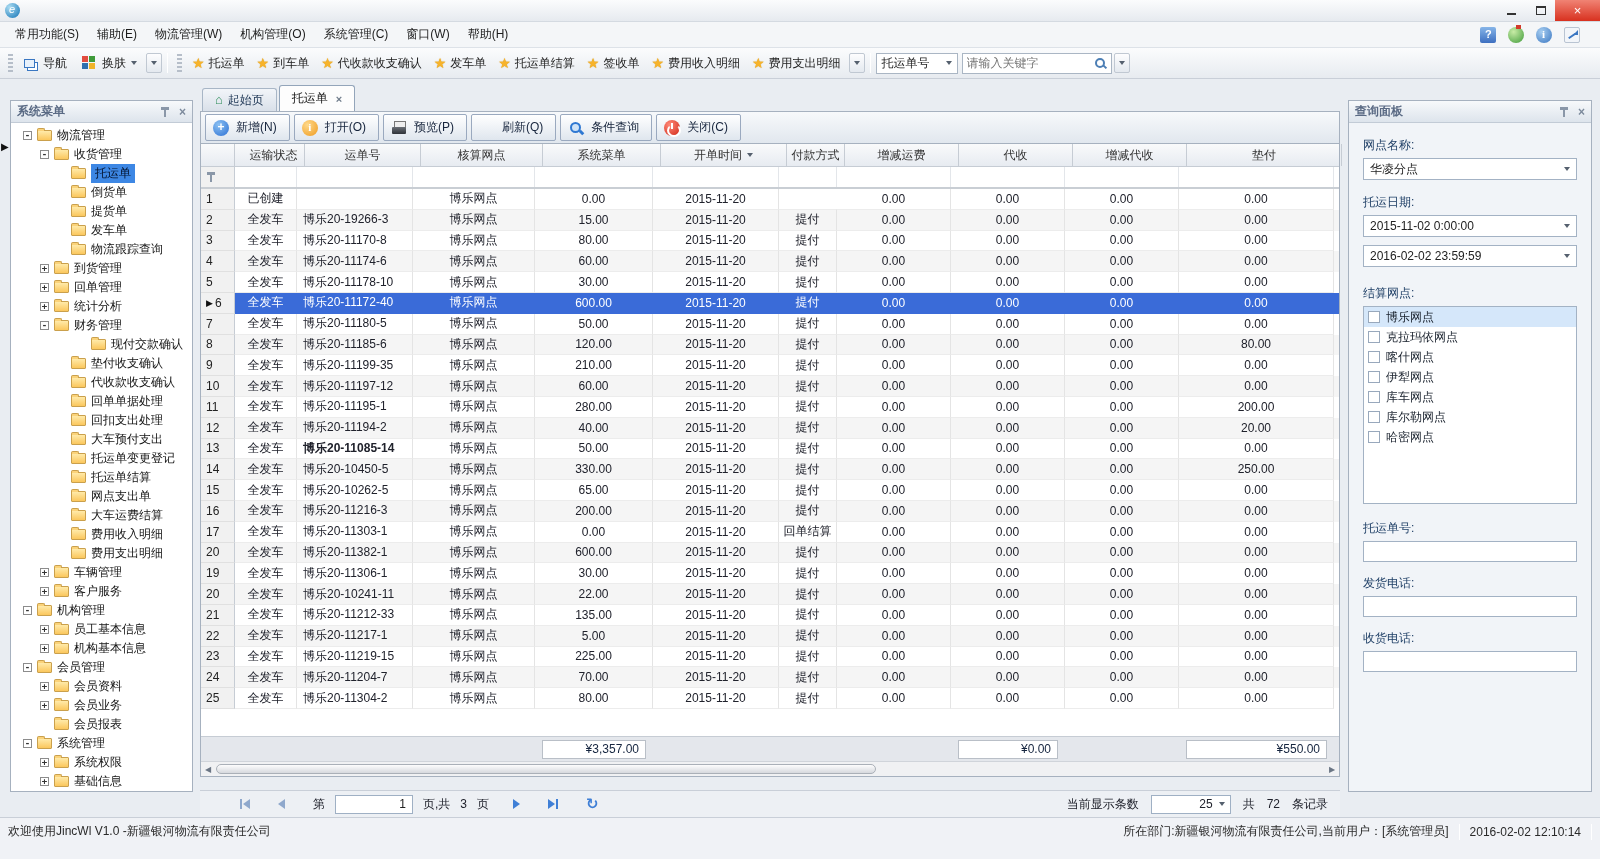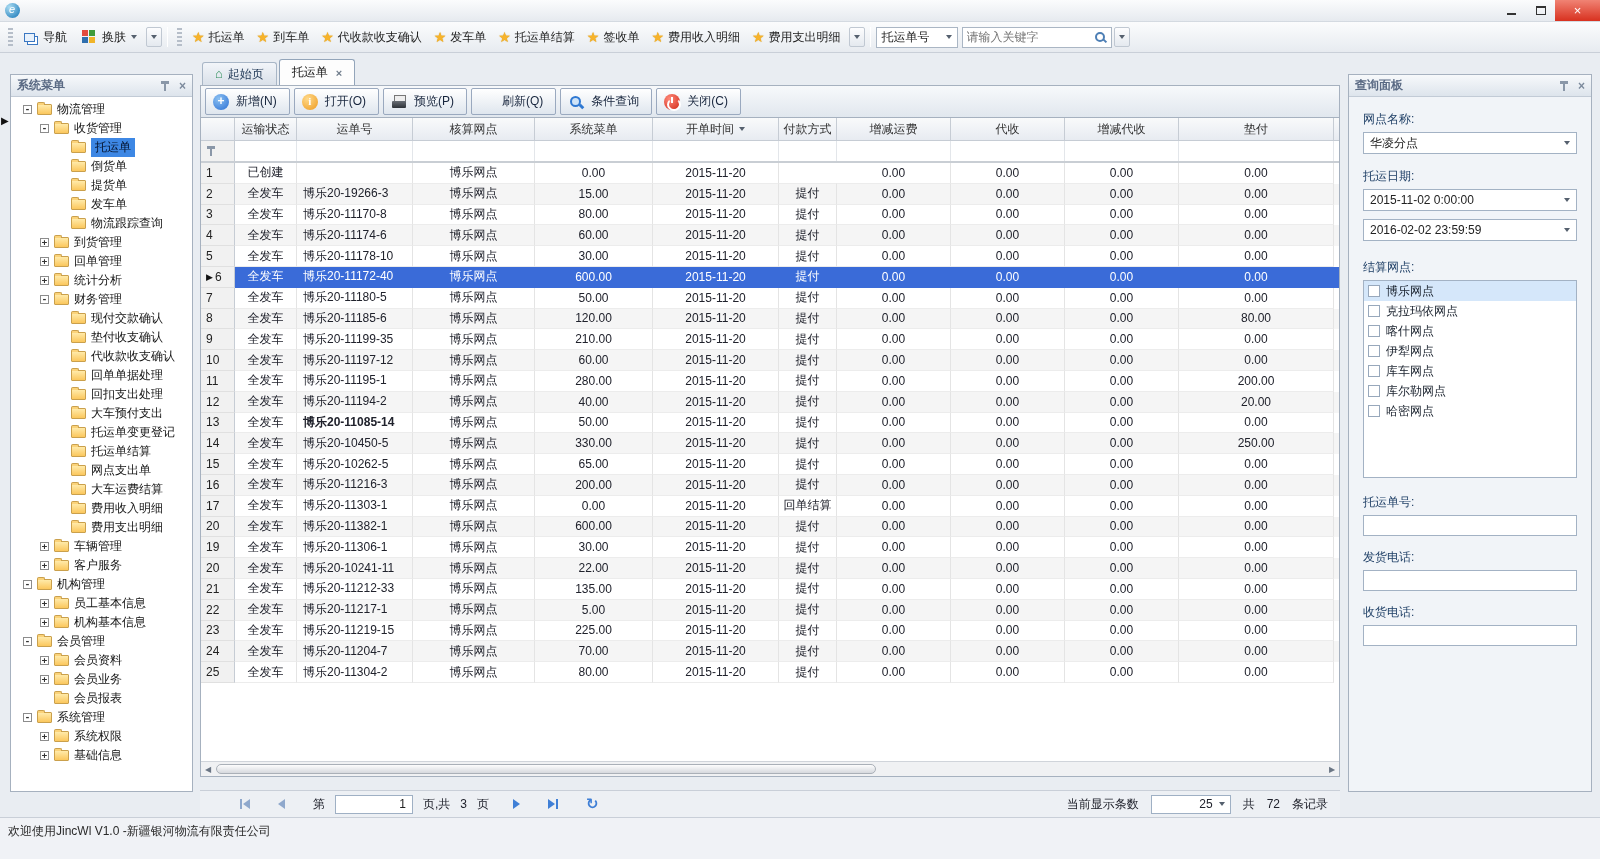--- a/index.html
+++ b/index.html
@@ -217,20 +217,37 @@
         </div>
       <div class="win-btn">
           <span class="ic-max"></span>
         </div>
       <div class="win-btn close">
           <span>×</span>
         </div>
     </div>
   </div>
 
+  <div class="menubar">
+    <div style="display:flex">
+        <div class="menu-item">常用功能(S)</div>
+        <div class="menu-item">辅助(E)</div>
+        <div class="menu-item">物流管理(W)</div>
+        <div class="menu-item">机构管理(O)</div>
+        <div class="menu-item">系统管理(C)</div>
+        <div class="menu-item">窗口(W)</div>
+        <div class="menu-item">帮助(H)</div>
+      </div>
+    <div class="menu-right">
+        <span class="mi mi-help"></span>
+        <span class="mi mi-globe"></span>
+        <span class="mi mi-info"></span>
+        <span class="mi mi-exit"></span>
+      </div>
+  </div>
 
   <div class="quick-toolbar">
     <span class="grip"></span>
     <div class="qbtn">
       <span class="nav-ic"></span>
       <span>导航</span>
     </div>
     <div class="qbtn">
       <span class="skin-ic"></span>
       <span>换肤</span>
@@ -354,21 +371,21 @@
           <div class="tree-item" style="padding-left: 29px;">
             <span class="toggle">+</span>
             <span class="folder"></span>
             <span class="tlabel">统计分析</span>
           </div>
           <div class="tree-item" style="padding-left: 29px;">
             <span class="toggle">-</span>
             <span class="folder"></span>
             <span class="tlabel">财务管理</span>
           </div>
-          <div class="tree-item" style="padding-left: 46px;">
+          <div class="tree-item" style="padding-left: 66px;">
             <span style="width: 14px; flex: 0 0 auto;"></span>
             <span class="folder"></span>
             <span class="tlabel">现付交款确认</span>
           </div>
           <div class="tree-item" style="padding-left: 46px;">
             <span style="width: 14px; flex: 0 0 auto;"></span>
             <span class="folder"></span>
             <span class="tlabel">垫付收支确认</span>
           </div>
           <div class="tree-item" style="padding-left: 46px;">
@@ -519,21 +536,21 @@
           </div>
           <div class="gbtn">
             <span class="tbicon ic-power"></span>
             <span>关闭(C)</span>
           </div>
         </div>
 
       <div class="grid">
         <div class="g-header">
             <div class="g-hcell" style="width: 34px;"></div>
-            <div class="g-hcell" style="width: 62px;">
+            <div class="g-hcell" style="width: 62px; margin-left: 8px;">
               <span>运输状态</span>
             </div>
             <div class="g-hcell" style="width: 116px;">
               <span>运单号</span>
             </div>
             <div class="g-hcell" style="width: 122px;">
               <span>核算网点</span>
             </div>
             <div class="g-hcell" style="width: 118px;">
               <span>系统菜单</span>
@@ -945,20 +962,39 @@
               <div class="g-cell" style="width: 118px;">80.00</div>
               <div class="g-cell" style="width: 126px;">2015-11-20</div>
               <div class="g-cell" style="width: 58px;">提付</div>
               <div class="g-cell" style="width: 114px;">0.00</div>
               <div class="g-cell" style="width: 114px;">0.00</div>
               <div class="g-cell" style="width: 114px;">0.00</div>
               <div class="g-cell" style="width: 155px;">0.00</div>
             </div>
           </div>
         <div class="g-filler"></div>
+        <div class="g-totals">
+            <div class="g-tcell" style="width: 34px;"></div>
+            <div class="g-tcell" style="width: 62px;"></div>
+            <div class="g-tcell" style="width: 116px;"></div>
+            <div class="g-tcell" style="width: 122px;"></div>
+            <div class="g-tcell" style="width: 118px;">
+              <div class="total-box">¥3,357.00</div>
+            </div>
+            <div class="g-tcell" style="width: 126px;"></div>
+            <div class="g-tcell" style="width: 58px;"></div>
+            <div class="g-tcell" style="width: 114px;"></div>
+            <div class="g-tcell" style="width: 114px;">
+              <div class="total-box">¥0.00</div>
+            </div>
+            <div class="g-tcell" style="width: 114px;"></div>
+            <div class="g-tcell" style="width: 155px;">
+              <div class="total-box">¥550.00</div>
+            </div>
+          </div>
         <div class="g-hscroll">
           <span class="hs-arrow">◀</span>
           <span class="hs-thumb"></span>
           <span class="hs-arrow hs-right">▶</span>
         </div>
       </div>
 
       <div class="pager">
         <span class="pg-btn pg-dim">
             <span class="vbar"></span>
@@ -1052,14 +1088,20 @@
         <span class="qp-label" style="margin-top:13px">发货电话:</span>
         <input class="qp-input" style="">
         <span class="qp-label" style="margin-top:13px">收货电话:</span>
         <input class="qp-input" style="">
       </div>
     </div>
   </div>
 
   <div class="statusbar">
     <span>欢迎使用JincWl V1.0 -新疆银河物流有限责任公司</span>
+    <div class="sb-right">
+      <span>所在部门:新疆银河物流有限责任公司,当前用户：[系统管理员]</span>
+      <span class="sb-div"></span>
+      <span>2016-02-02 12:10:14</span>
+      <span class="sb-div"></span>
+    </div>
   </div>
 </div>
 
 </body></html>

